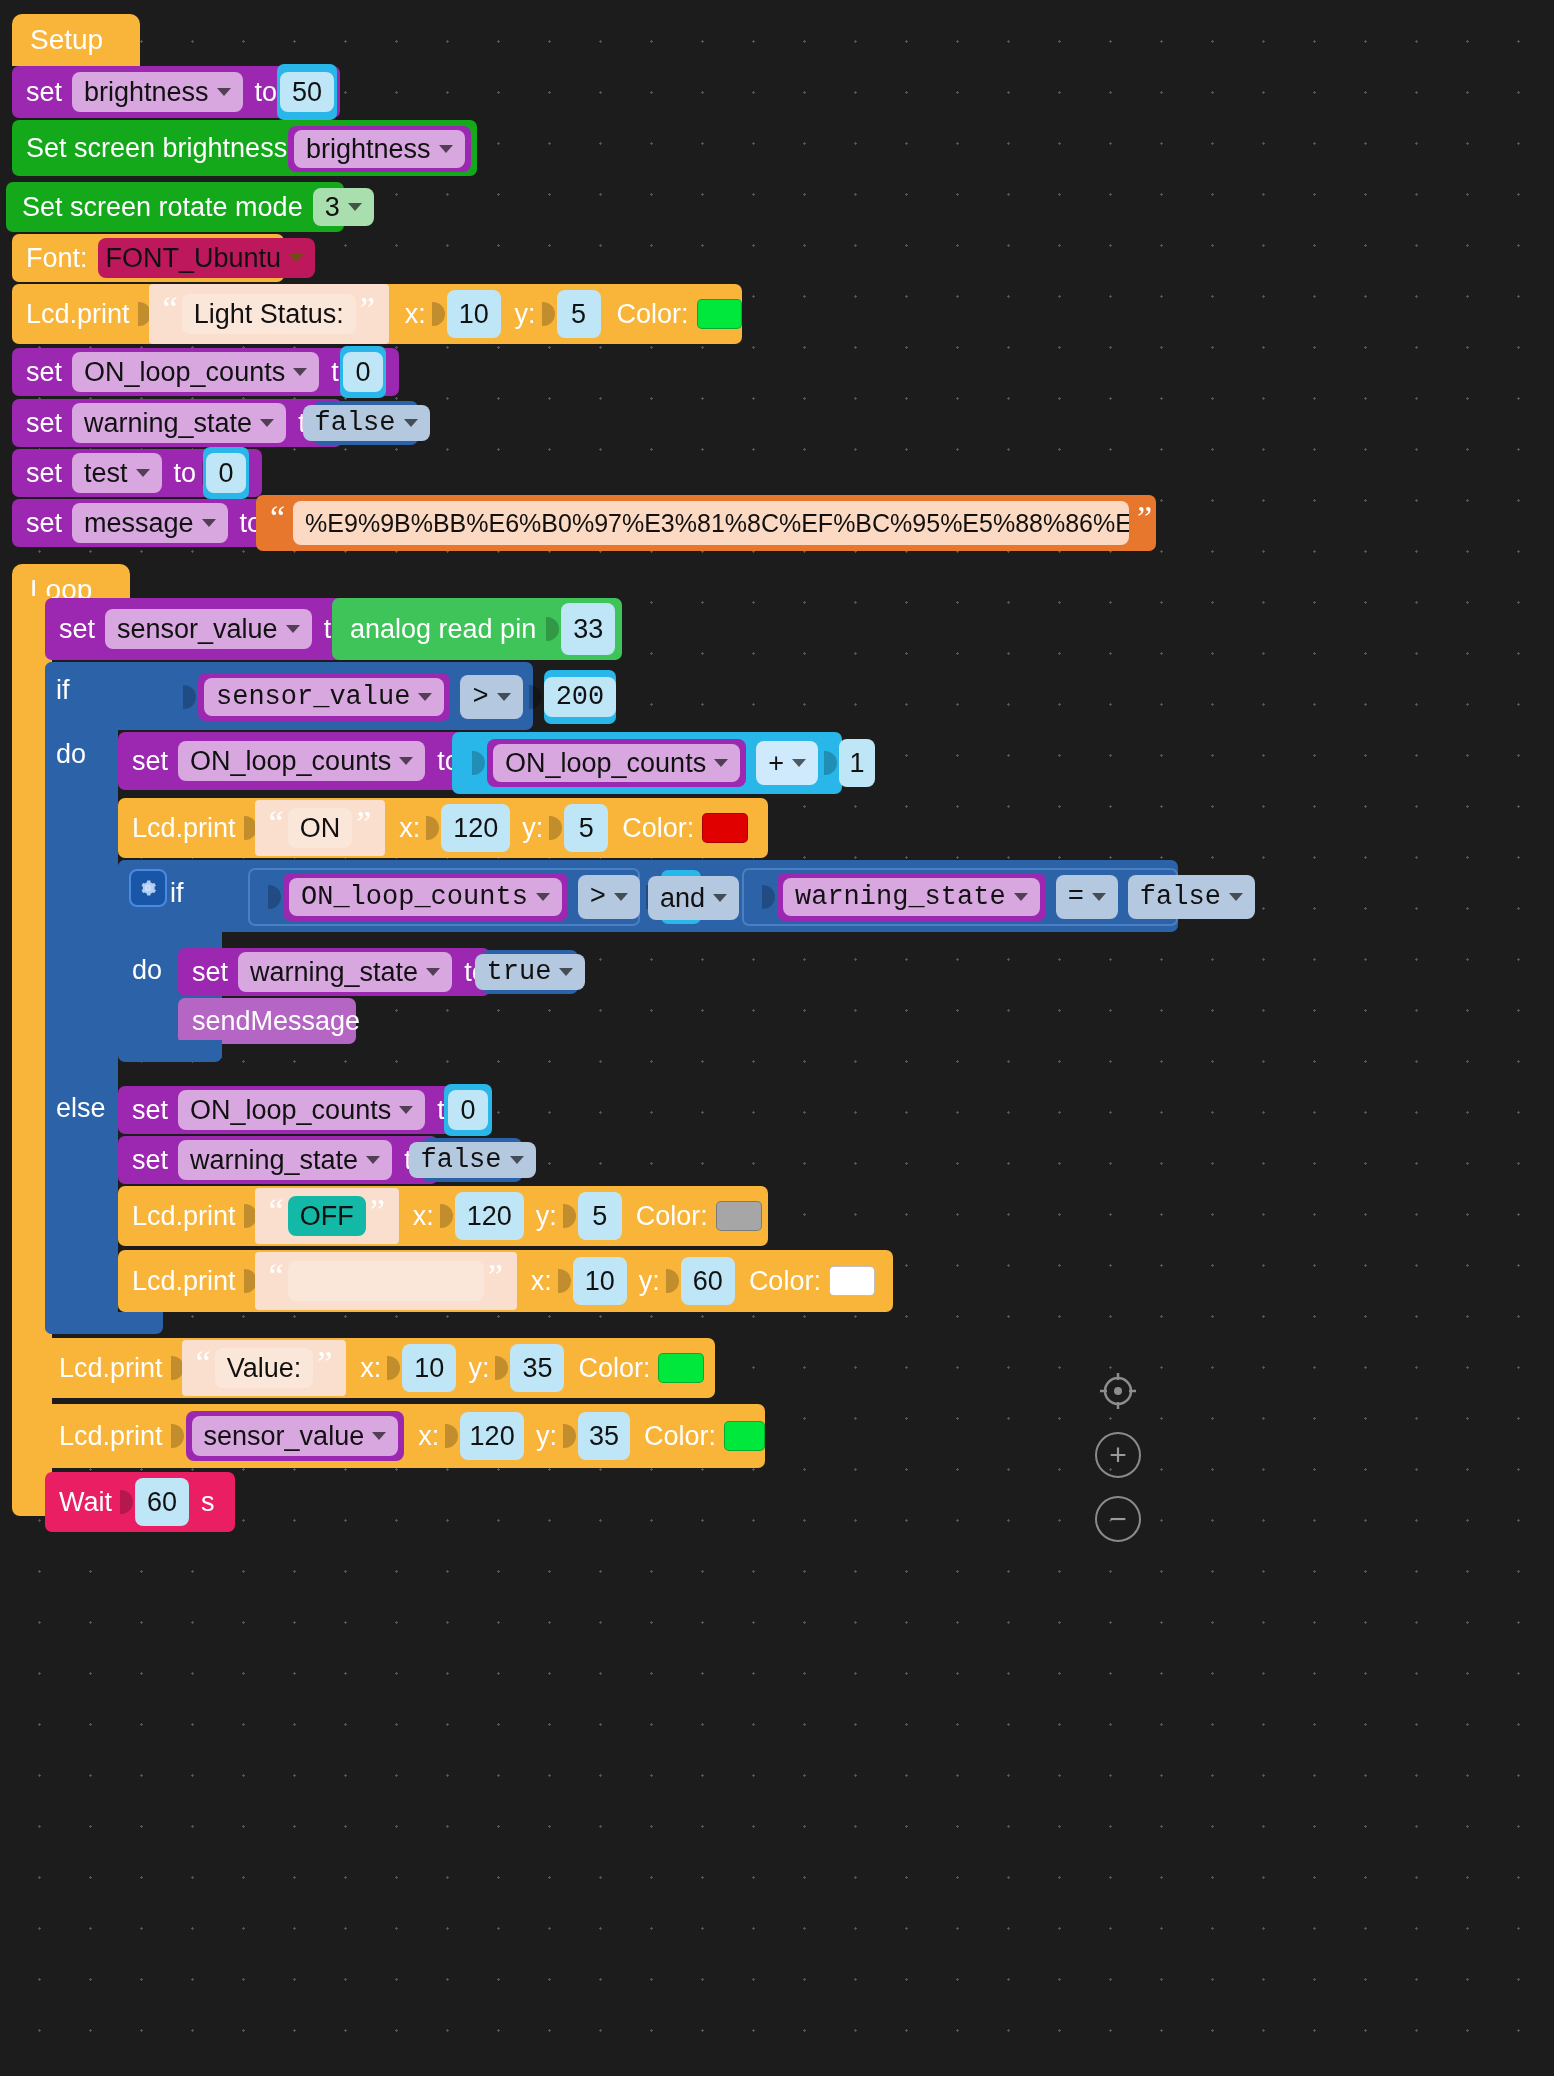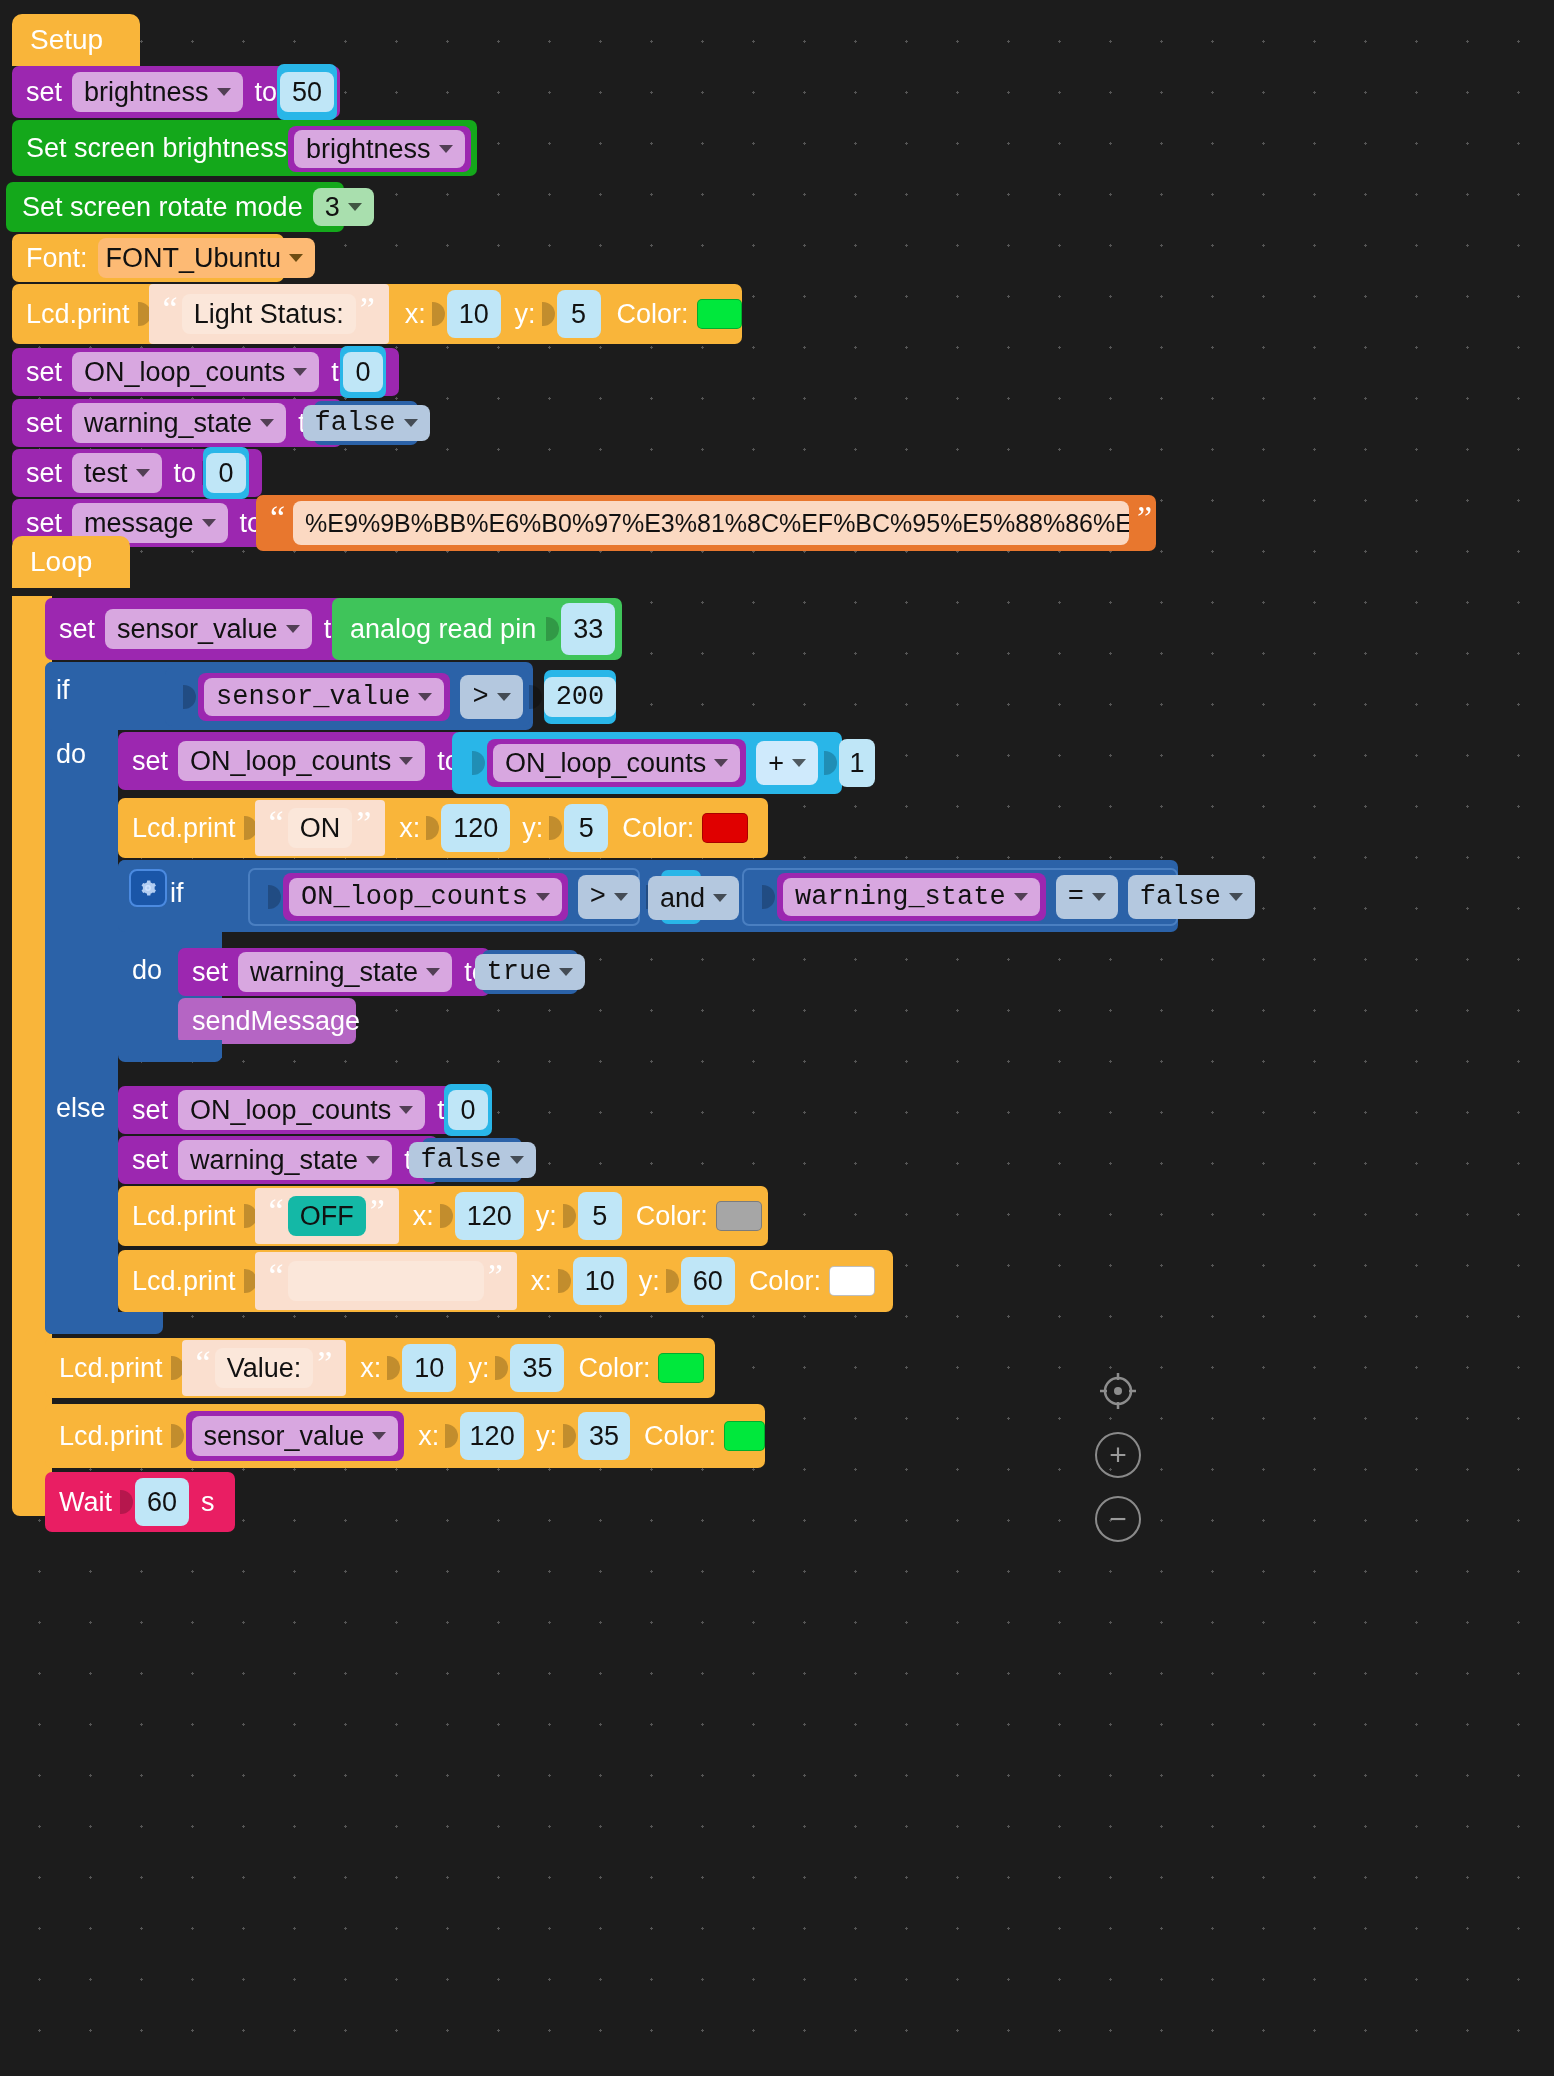--- a/index.html
+++ b/index.html
@@ -57,21 +57,21 @@
     color:#111;
     padding:0 12px;
     height:40px;
     box-sizing:border-box;
   }
   .fvar{background:#d8a7e0;}          
   .fnum{background:#bfe6f7;}          
   .fnum2{background:#cfeafc;}
   .ftxt{background:#fadfcf;}          
   .fgrn{background:#a9dfae;}          
-  .forg{background:#fdba74;padding-left:8px;}          
+  .forg{background:#be185d;padding-left:8px;}          
   .fbool{background:#b4c8df;}         
   .fop{background:#b4c8df;}
   .caret{
     margin-left:8px;
     width:0;height:0;
     border-left:7px solid transparent;
     border-right:7px solid transparent;
     border-top:8px solid rgba(0,0,0,.62);
   }
   .caret.light{border-top-color:#6d4d13;}
@@ -246,21 +246,21 @@
       <i class="caret"></i>
     </span>
     <span class="lbl" style="margin-left:12px;">to</span>
   </div>
   <div class="blk st orangeDeep" style="left:256px;top:495px;width:900px;height:56px;padding-left:10px;">
     <span class="q">“</span>
     <span class="field ftxt" style="flex:1;justify-content:flex-start;background:#fbd9c2;height:44px;margin:0 4px;overflow:hidden;font-size:25px;">%E9%9B%BB%E6%B0%97%E3%81%8C%EF%BC%95%E5%88%86%E4⋯</span>
     <span class="q">”</span>
   </div>
 
-  <div class="blk hat" style="left:12px;top:536px;width:118px;height:52px;">
+  <div class="blk hat" style="left:12px;top:564px;width:118px;height:52px;">
     <span class="lbl">Loop</span>
   </div>
 
   <div style="position:absolute;left:12px;top:596px;width:40px;height:920px;background:#f9b53a;border-radius:0 0 8px 8px;"></div>
 
   <div class="blk st purple" style="left:45px;top:598px;width:300px;height:62px;padding-left:14px;">
     <span class="lbl">set</span>
     <span class="field fvar" style="margin-left:10px;">
       <span>sensor_value</span>
       <i class="caret"></i>

